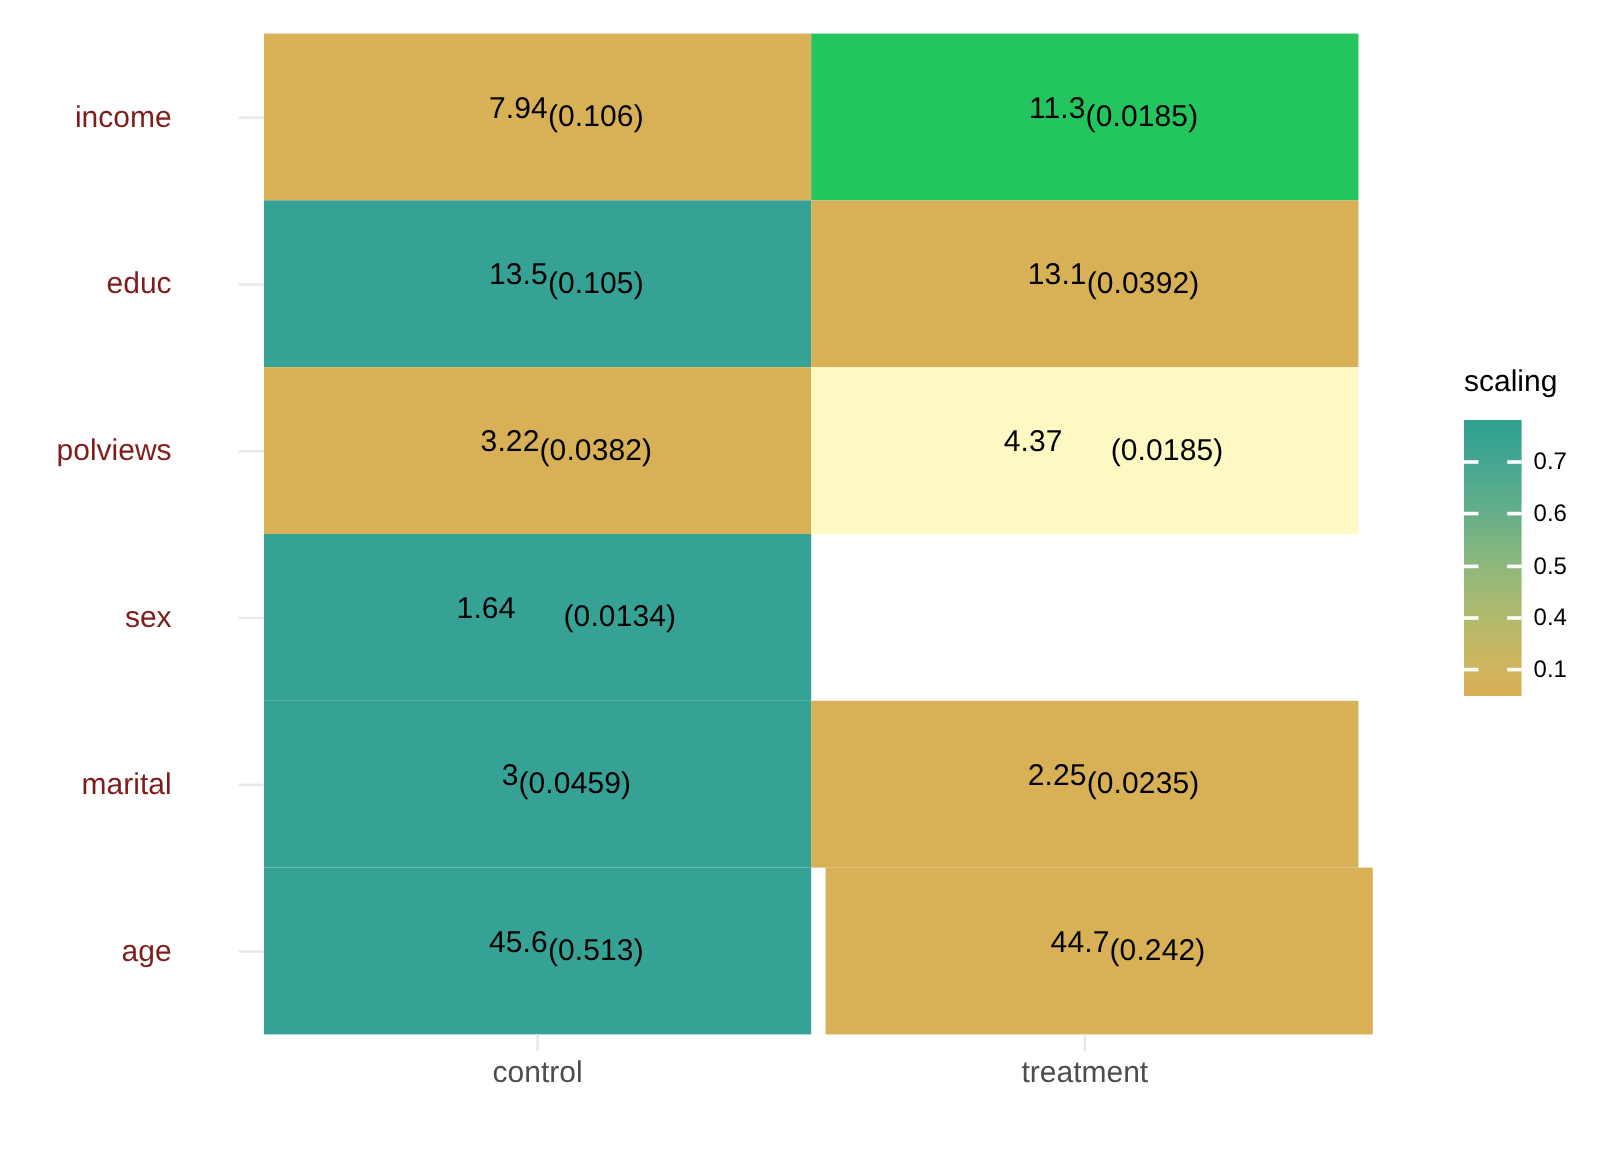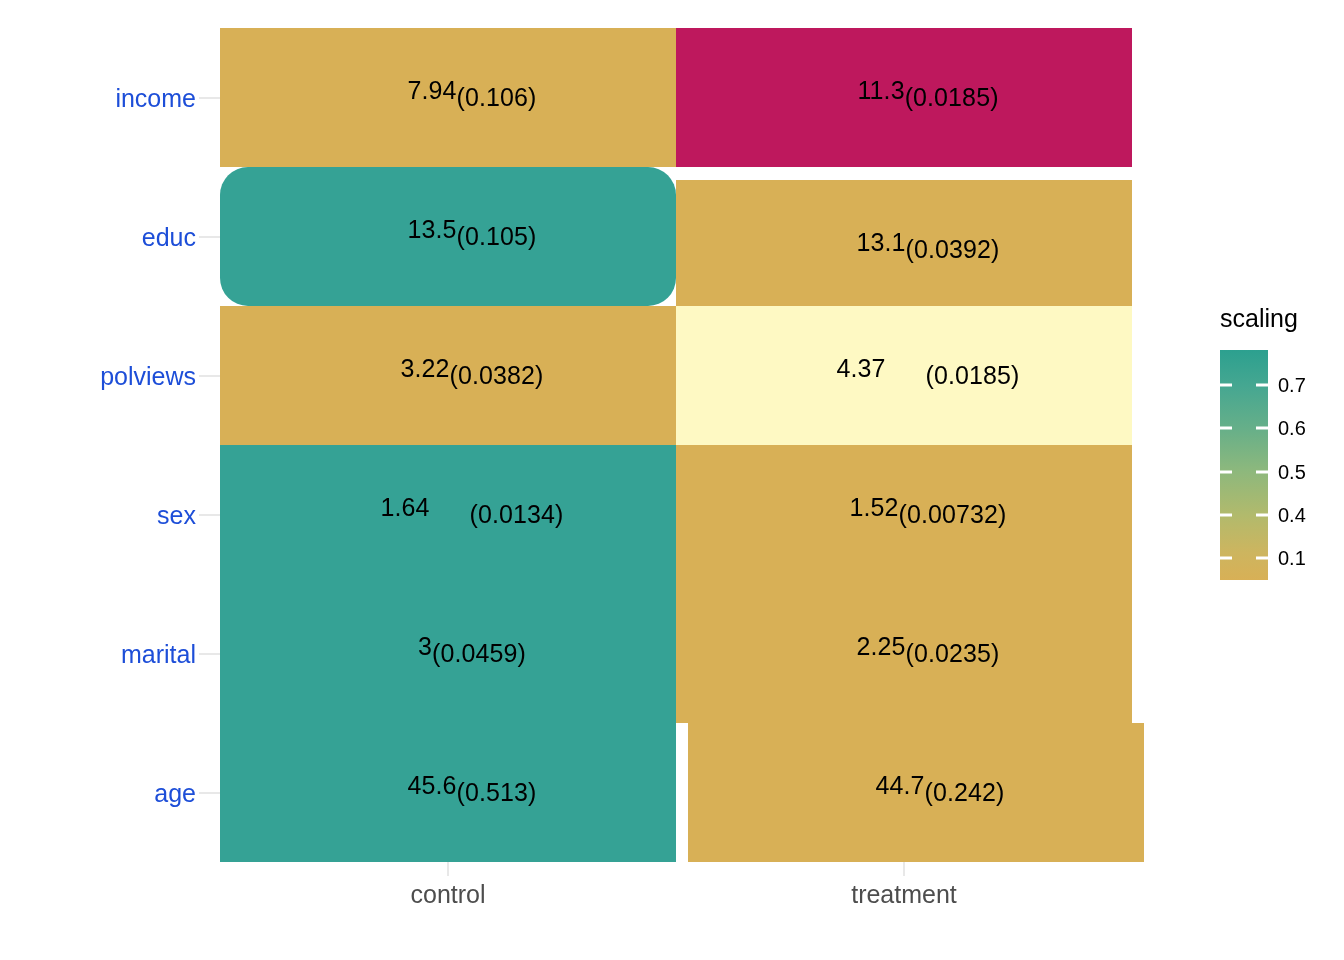--- a/index.html
+++ b/index.html
@@ -25,23 +25,23 @@
     color:#000000;
     font-size:25px;
     line-height:1.0;
     letter-spacing:0.1px;
   }
   .tile .val{margin-bottom:14px;}
 
   
   .ylab{
     position:absolute;
-    right:1148px;           
+    right:1201px;           
     text-align:right;
-    color:#1d4ed8;
+    color:#7f1d1d;
     font-size:25px;
     line-height:1;
     transform:translateY(-50%);
     white-space:nowrap;
   }
   .ytick{
     position:absolute;
     left:199px;width:21px;height:2px;
     background:#e8e8e8;
     transform:translateY(-50%);
@@ -89,47 +89,43 @@
 </head>
 <body>
 
 <div id="plot">
 
   <div id="panel">
       <div class="tile" style="left: 0px; top: 0px; width: 456px; height: 139px; background: rgb(216, 176, 86);">
         <div class="val">7.94</div>
         <div class="se">(0.106)</div>
       </div>
-      <div class="tile" style="left: 456px; top: 0px; width: 456px; height: 139px; background: #be185d;">
+      <div class="tile" style="left: 456px; top: 0px; width: 456px; height: 139px; background: #22c55e;">
         <div class="val">11.3</div>
         <div class="se">(0.0185)</div>
       </div>
-      <div class="tile" style="left: 0px; top: 139px; width: 456px; height: 139px; background: rgb(53, 162, 149); border-radius: 28px;">
+      <div class="tile" style="left: 0px; top: 139px; width: 456px; height: 139px; background: rgb(53, 162, 149);">
         <div class="val">13.5</div>
         <div class="se">(0.105)</div>
       </div>
-      <div class="tile" style="left: 456px; top: 152px; width: 456px; height: 139px; background: rgb(216, 176, 86);">
+      <div class="tile" style="left: 456px; top: 139px; width: 456px; height: 139px; background: rgb(216, 176, 86);">
         <div class="val">13.1</div>
         <div class="se">(0.0392)</div>
       </div>
       <div class="tile" style="left: 0px; top: 278px; width: 456px; height: 139px; background: rgb(216, 176, 86);">
         <div class="val">3.22</div>
         <div class="se">(0.0382)</div>
       </div>
       <div class="tile" style="left: 456px; top: 278px; width: 456px; height: 139px; background: #fef9c3; gap: 40px;">
         <div class="val">4.37</div>
         <div class="se">(0.0185)</div>
       </div>
       <div class="tile" style="left: 0px; top: 417px; width: 456px; height: 139px; background: rgb(53, 162, 149); gap: 40px;">
         <div class="val">1.64</div>
         <div class="se">(0.0134)</div>
-      </div>
-      <div class="tile" style="left: 456px; top: 417px; width: 456px; height: 139px; background: rgb(216, 176, 86);">
-        <div class="val">1.52</div>
-        <div class="se">(0.00732)</div>
       </div>
       <div class="tile" style="left: 0px; top: 556px; width: 456px; height: 139px; background: rgb(53, 162, 149);">
         <div class="val">3</div>
         <div class="se">(0.0459)</div>
       </div>
       <div class="tile" style="left: 456px; top: 556px; width: 456px; height: 139px; background: rgb(216, 176, 86);">
         <div class="val">2.25</div>
         <div class="se">(0.0235)</div>
       </div>
       <div class="tile" style="left: 0px; top: 695px; width: 456px; height: 139px; background: rgb(53, 162, 149);">

